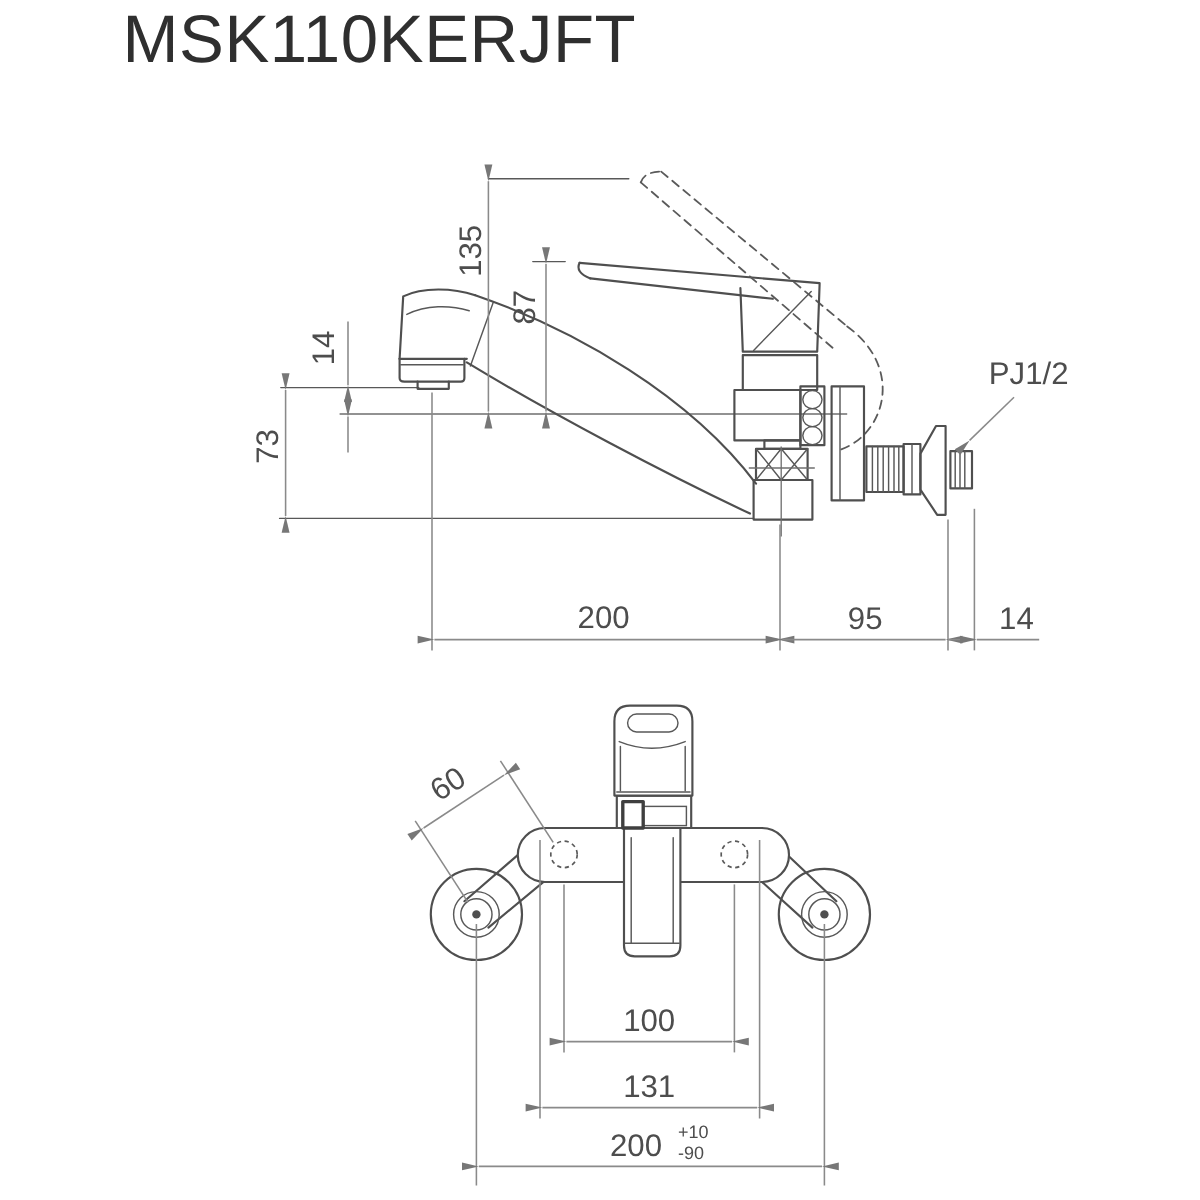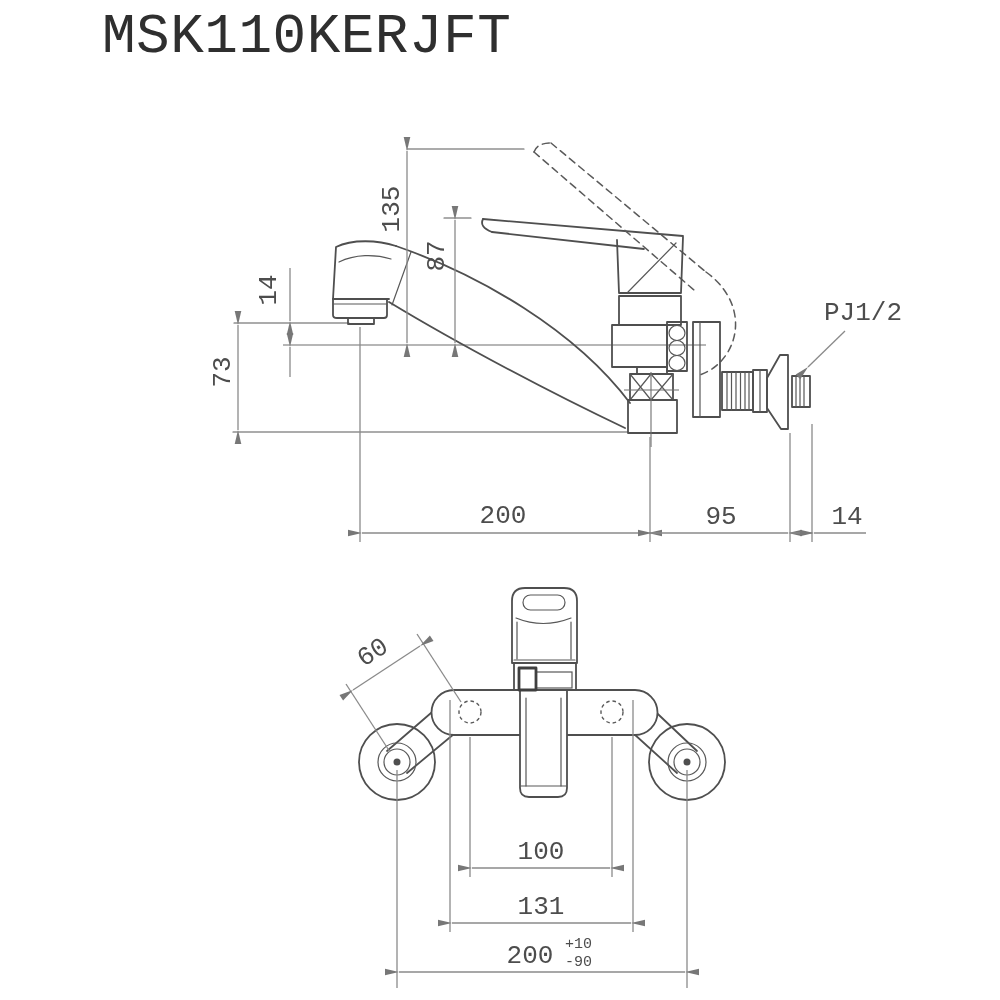--- a/index.html
+++ b/index.html
@@ -1,17 +1,17 @@
 <!DOCTYPE html>
 <html><head>
 <meta charset="utf-8">
 <style>
   html,body{margin:0;padding:0;background:#ffffff;}
   .stage{position:relative;width:1000px;height:1000px;background:#fff;overflow:hidden;
-         font-family:Liberation Mono, monospace;}
+         font-family:Liberation Sans, sans-serif;}
   svg{position:absolute;left:0;top:0;}
   .obj{fill:none;stroke:#4f4f4f;stroke-width:1.8;stroke-linecap:round;stroke-linejoin:round;}
   .obj2{fill:none;stroke:#585858;stroke-width:1.2;stroke-linecap:round;}
   .objw{fill:#ffffff;stroke:#4f4f4f;stroke-width:1.8;stroke-linejoin:round;}
   .thick{fill:none;stroke:#3f3f3f;stroke-width:2.8;stroke-linejoin:round;}
   .dash{fill:none;stroke:#5a5a5a;stroke-width:1.5;stroke-dasharray:7 5;stroke-linecap:round;}
   .dashc{fill:none;stroke:#5a5a5a;stroke-width:1.4;stroke-dasharray:3.5 3;}
   .dim{fill:none;stroke:#8a8a8a;stroke-width:1.3;}
   .cl{fill:none;stroke:#6e6e6e;stroke-width:1.1;}
   .dt{fill:#4d4d4d;font-size:26px;}

